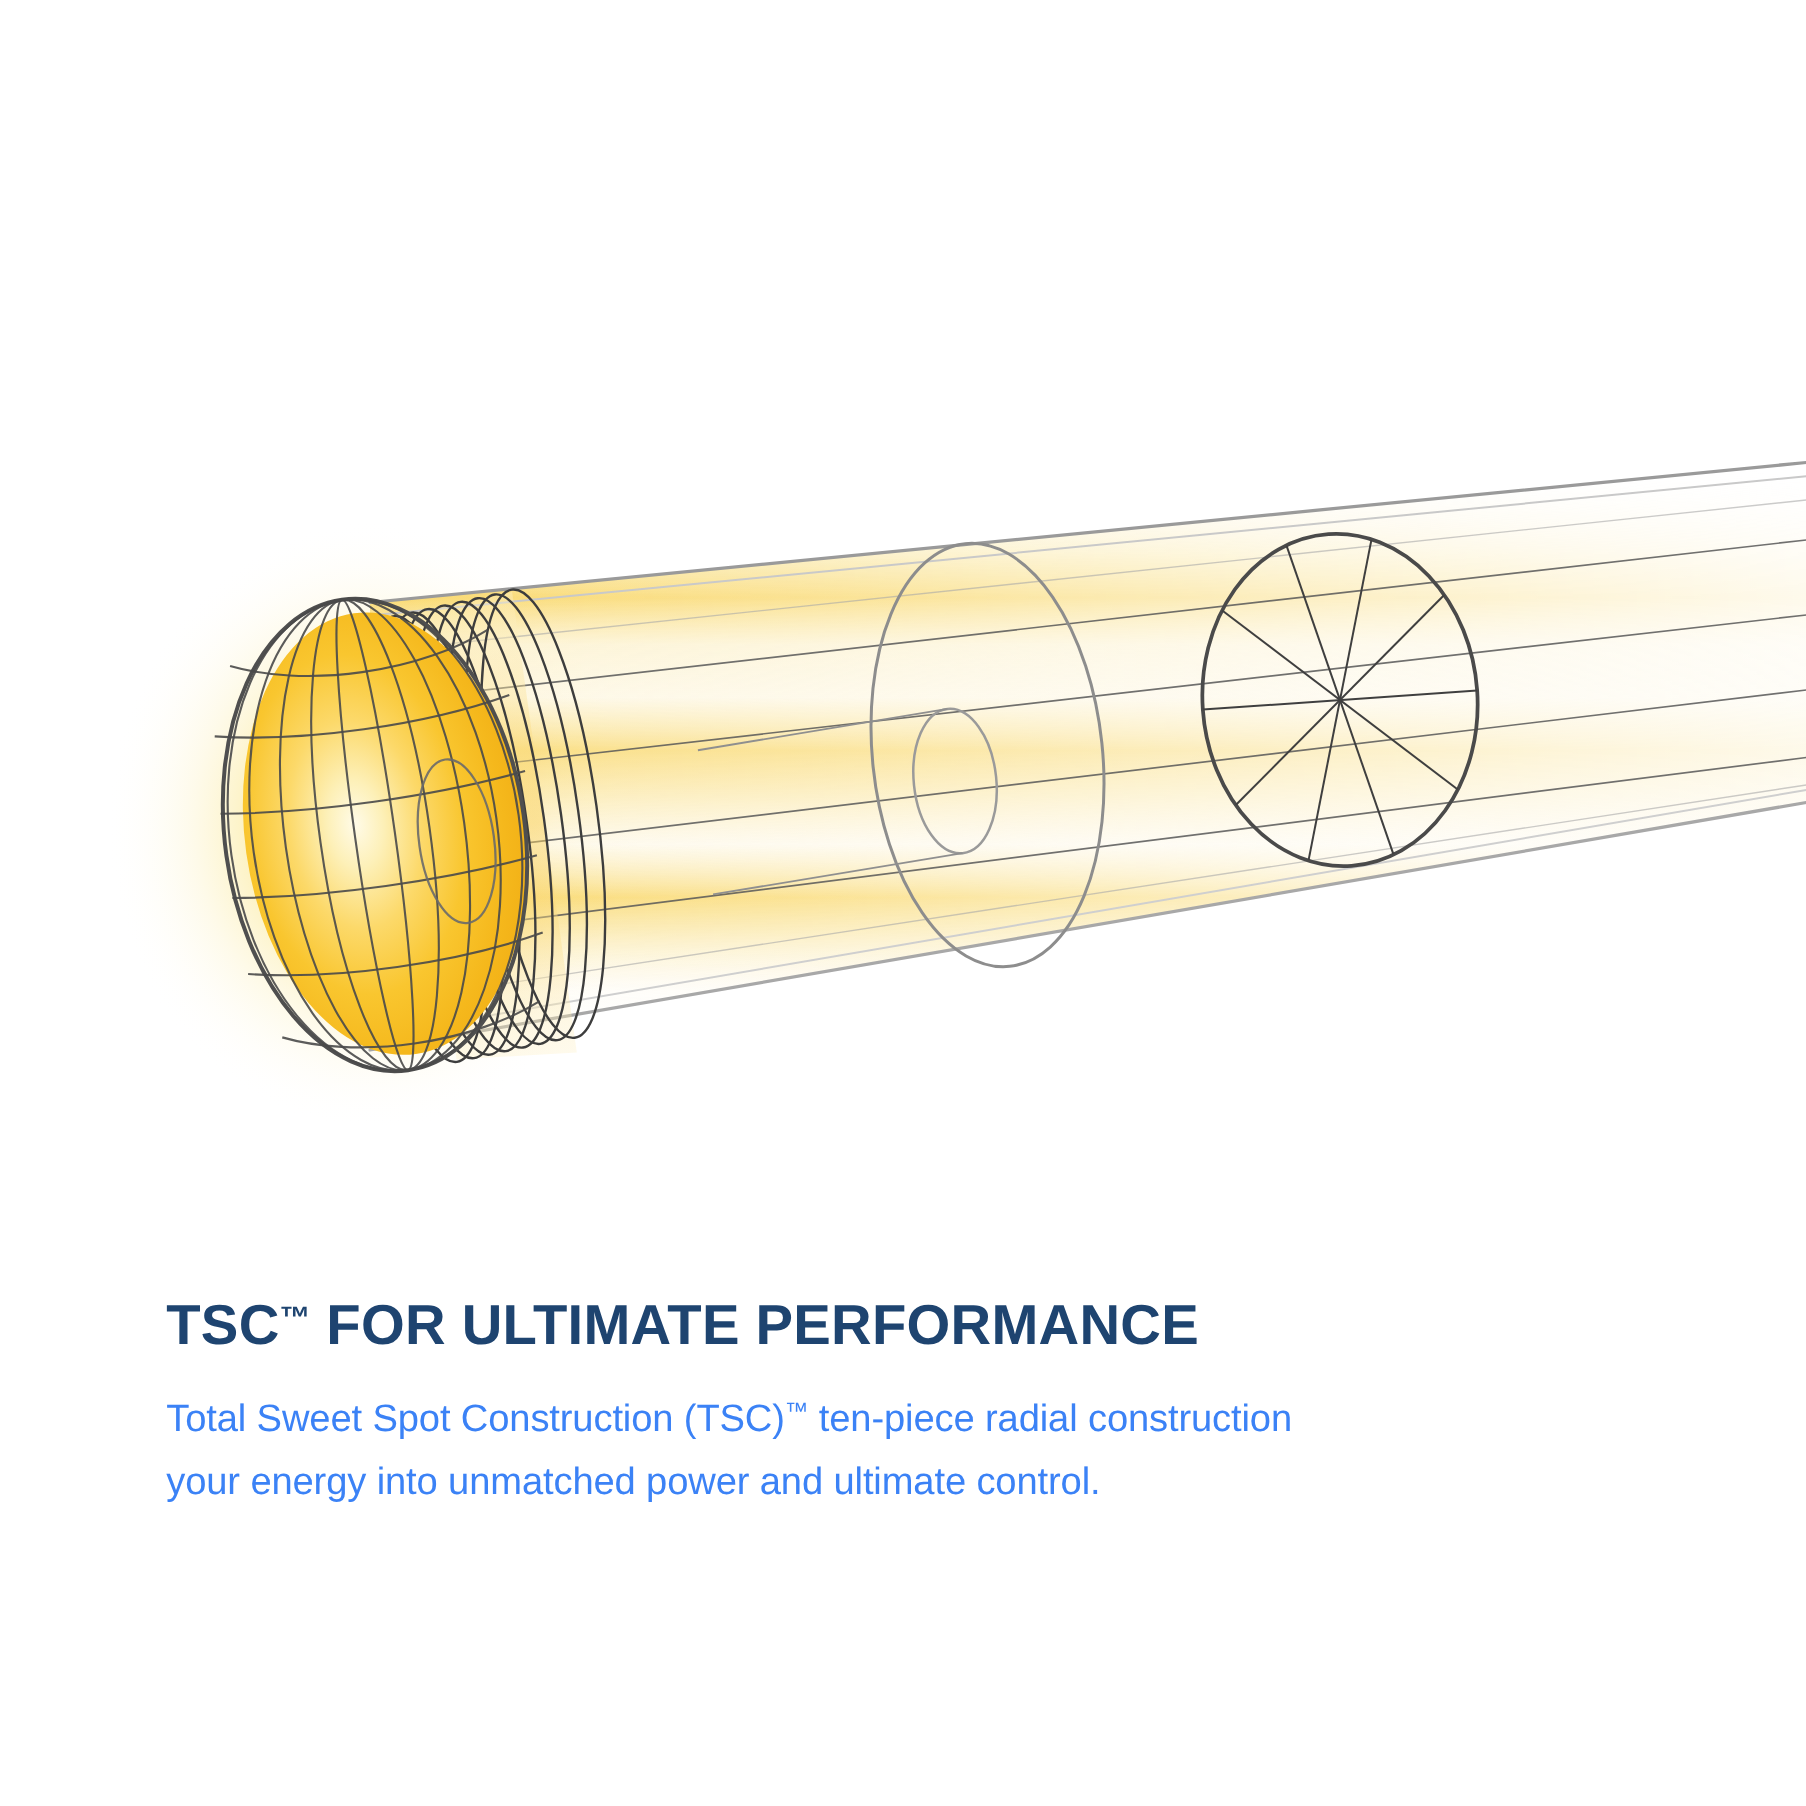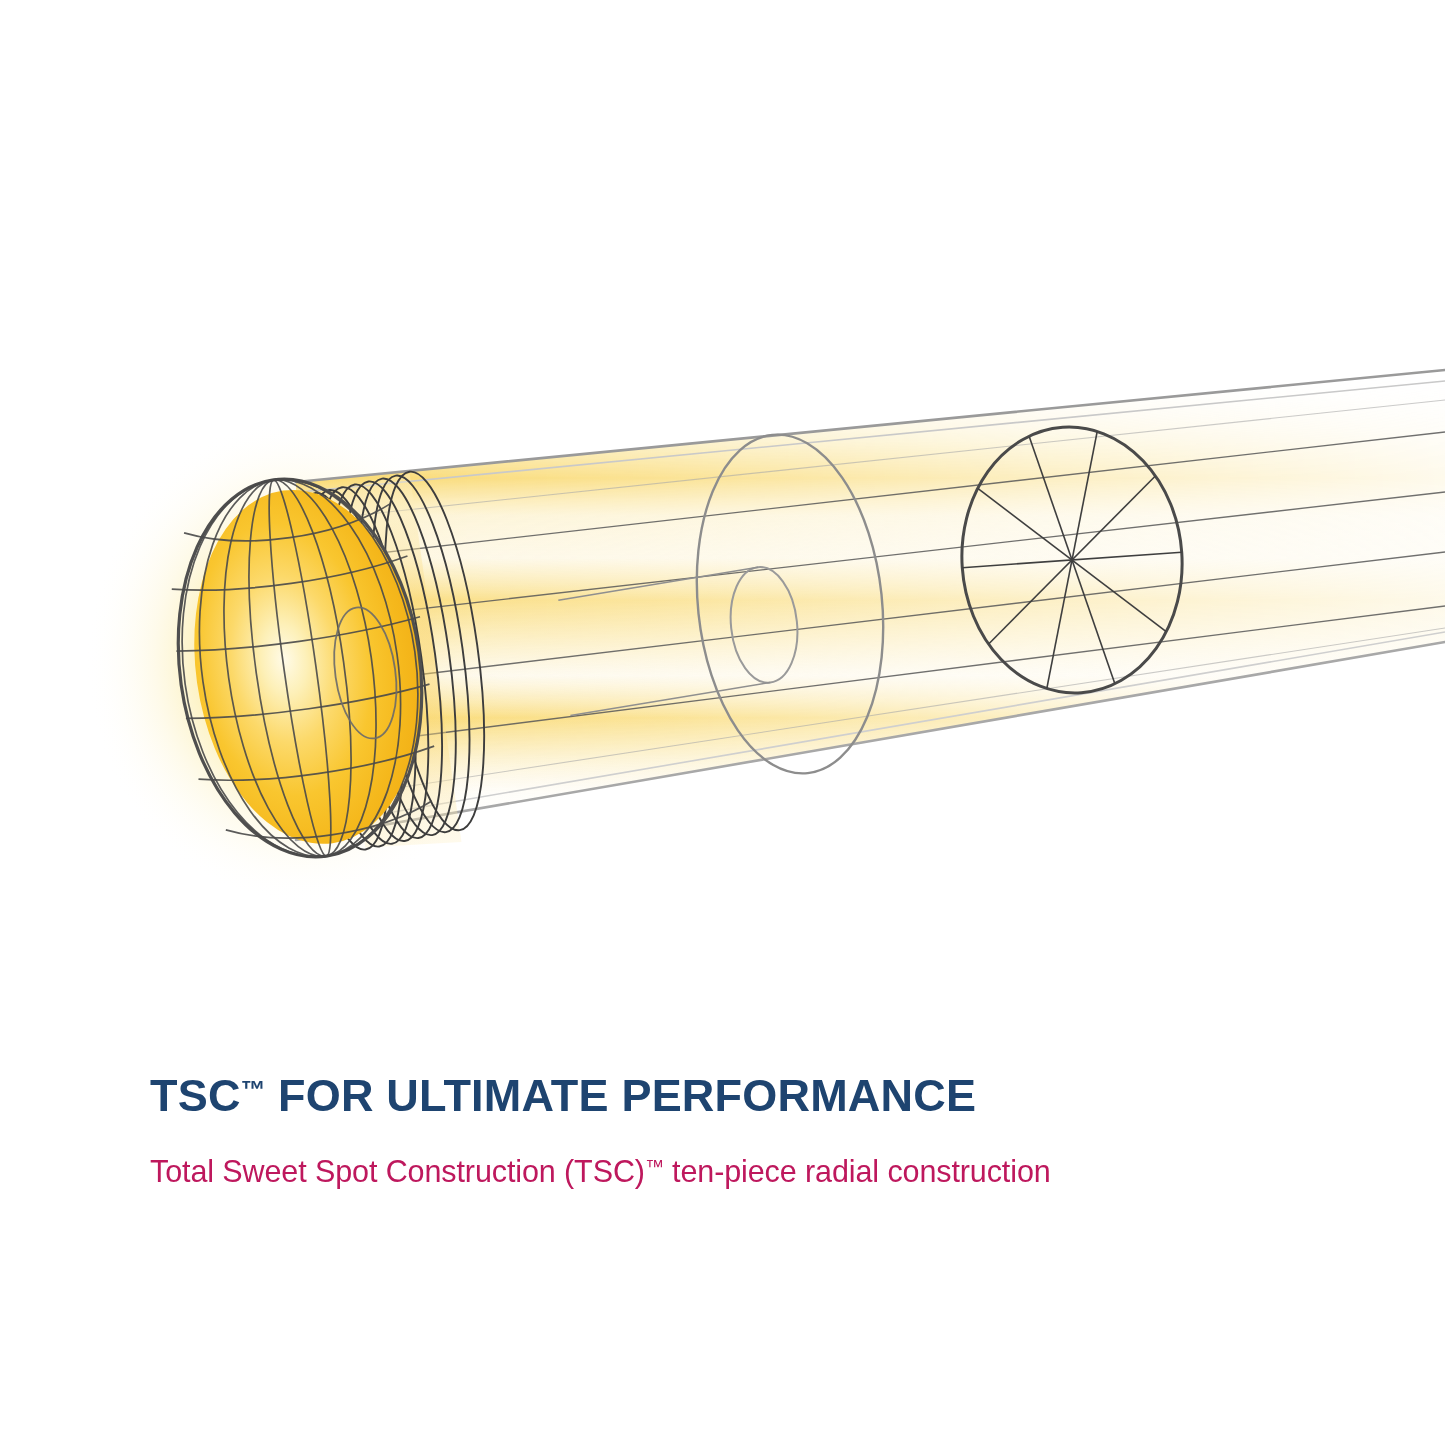--- a/index.html
+++ b/index.html
@@ -34,24 +34,23 @@
   }
   #illustration svg {
     display: block;
     width: 1445px;
     height: 990px;
   }
 
   
   #caption {
     position: absolute;
-    left: 150px;
+    left: 133px;
     top: 1036px;
     width: 1170px;
-    margin-top: 36px;
   }
 
   #headline {
     margin: 0;
     font-family: "Liberation Sans", sans-serif;
     font-size: 45px;
     font-weight: bold;
     letter-spacing: 0.2px;
     line-height: 1.05;
     color: #1e4470;
@@ -63,21 +62,21 @@
     letter-spacing: 0;
   }
 
   #body-copy {
     margin: 0;
     padding-top: 28px;
     font-family: "Liberation Sans", sans-serif;
     font-size: 30.5px;
     font-weight: 400;
     line-height: 1.62;
-    color: #be185d;
+    color: #3b82f6;
     letter-spacing: -0.1px;
   }
   #body-copy .line {
     display: block;
     white-space: nowrap;
   }
   #body-copy .tm {
     font-size: 0.62em;
     vertical-align: 0.5em;
   }
@@ -238,16 +237,17 @@
         <ellipse cx="64" cy="14" rx="30" ry="66" fill="none" stroke="#6a6a6a" stroke-width="1.8" opacity="0.9"></ellipse>
       </g>
     </svg>
   </div>
 
   <div id="caption">
     <h2 id="headline"><span>TSC</span><span class="tm">™</span><span> FOR ULTIMATE PERFORMANCE</span></h2>
 
     <p id="body-copy">
       <span class="line"><span>Total Sweet Spot Construction (TSC)</span><span class="tm">™</span><span> ten-piece radial construction</span></span>
+      <span class="line">your energy into unmatched power and ultimate control.</span>
     </p>
   </div>
 
 </div>
 
 </body></html>

